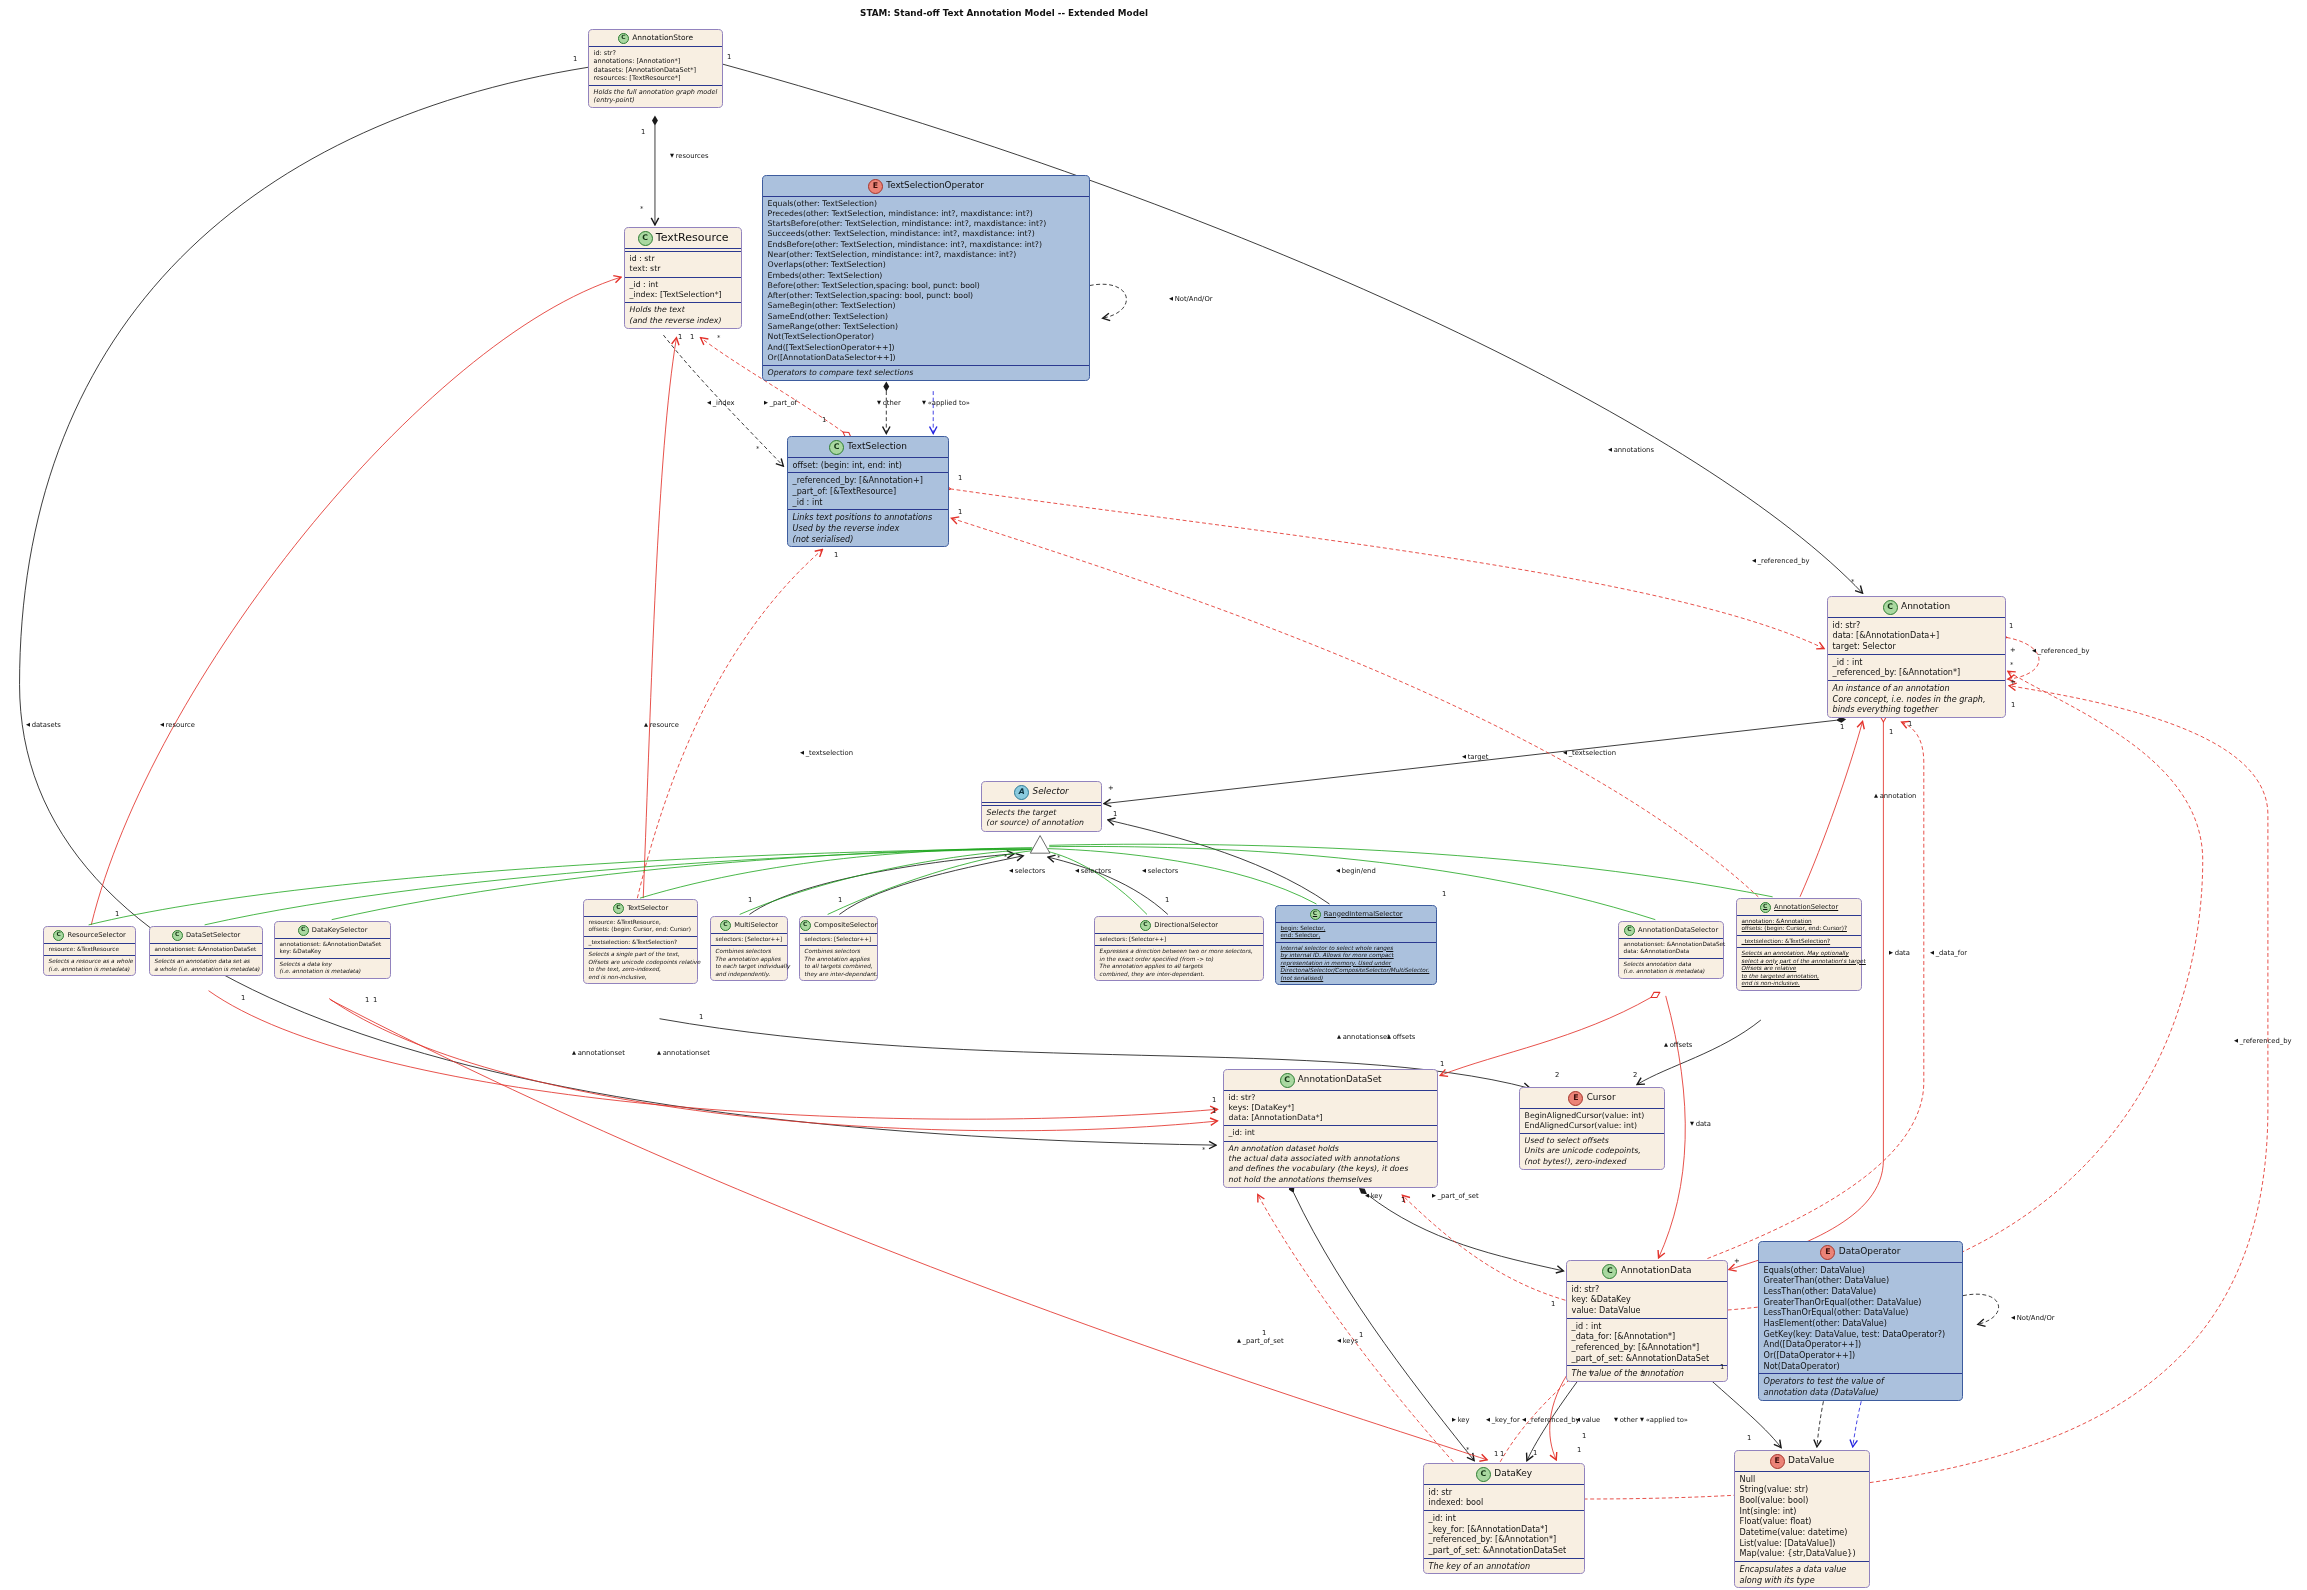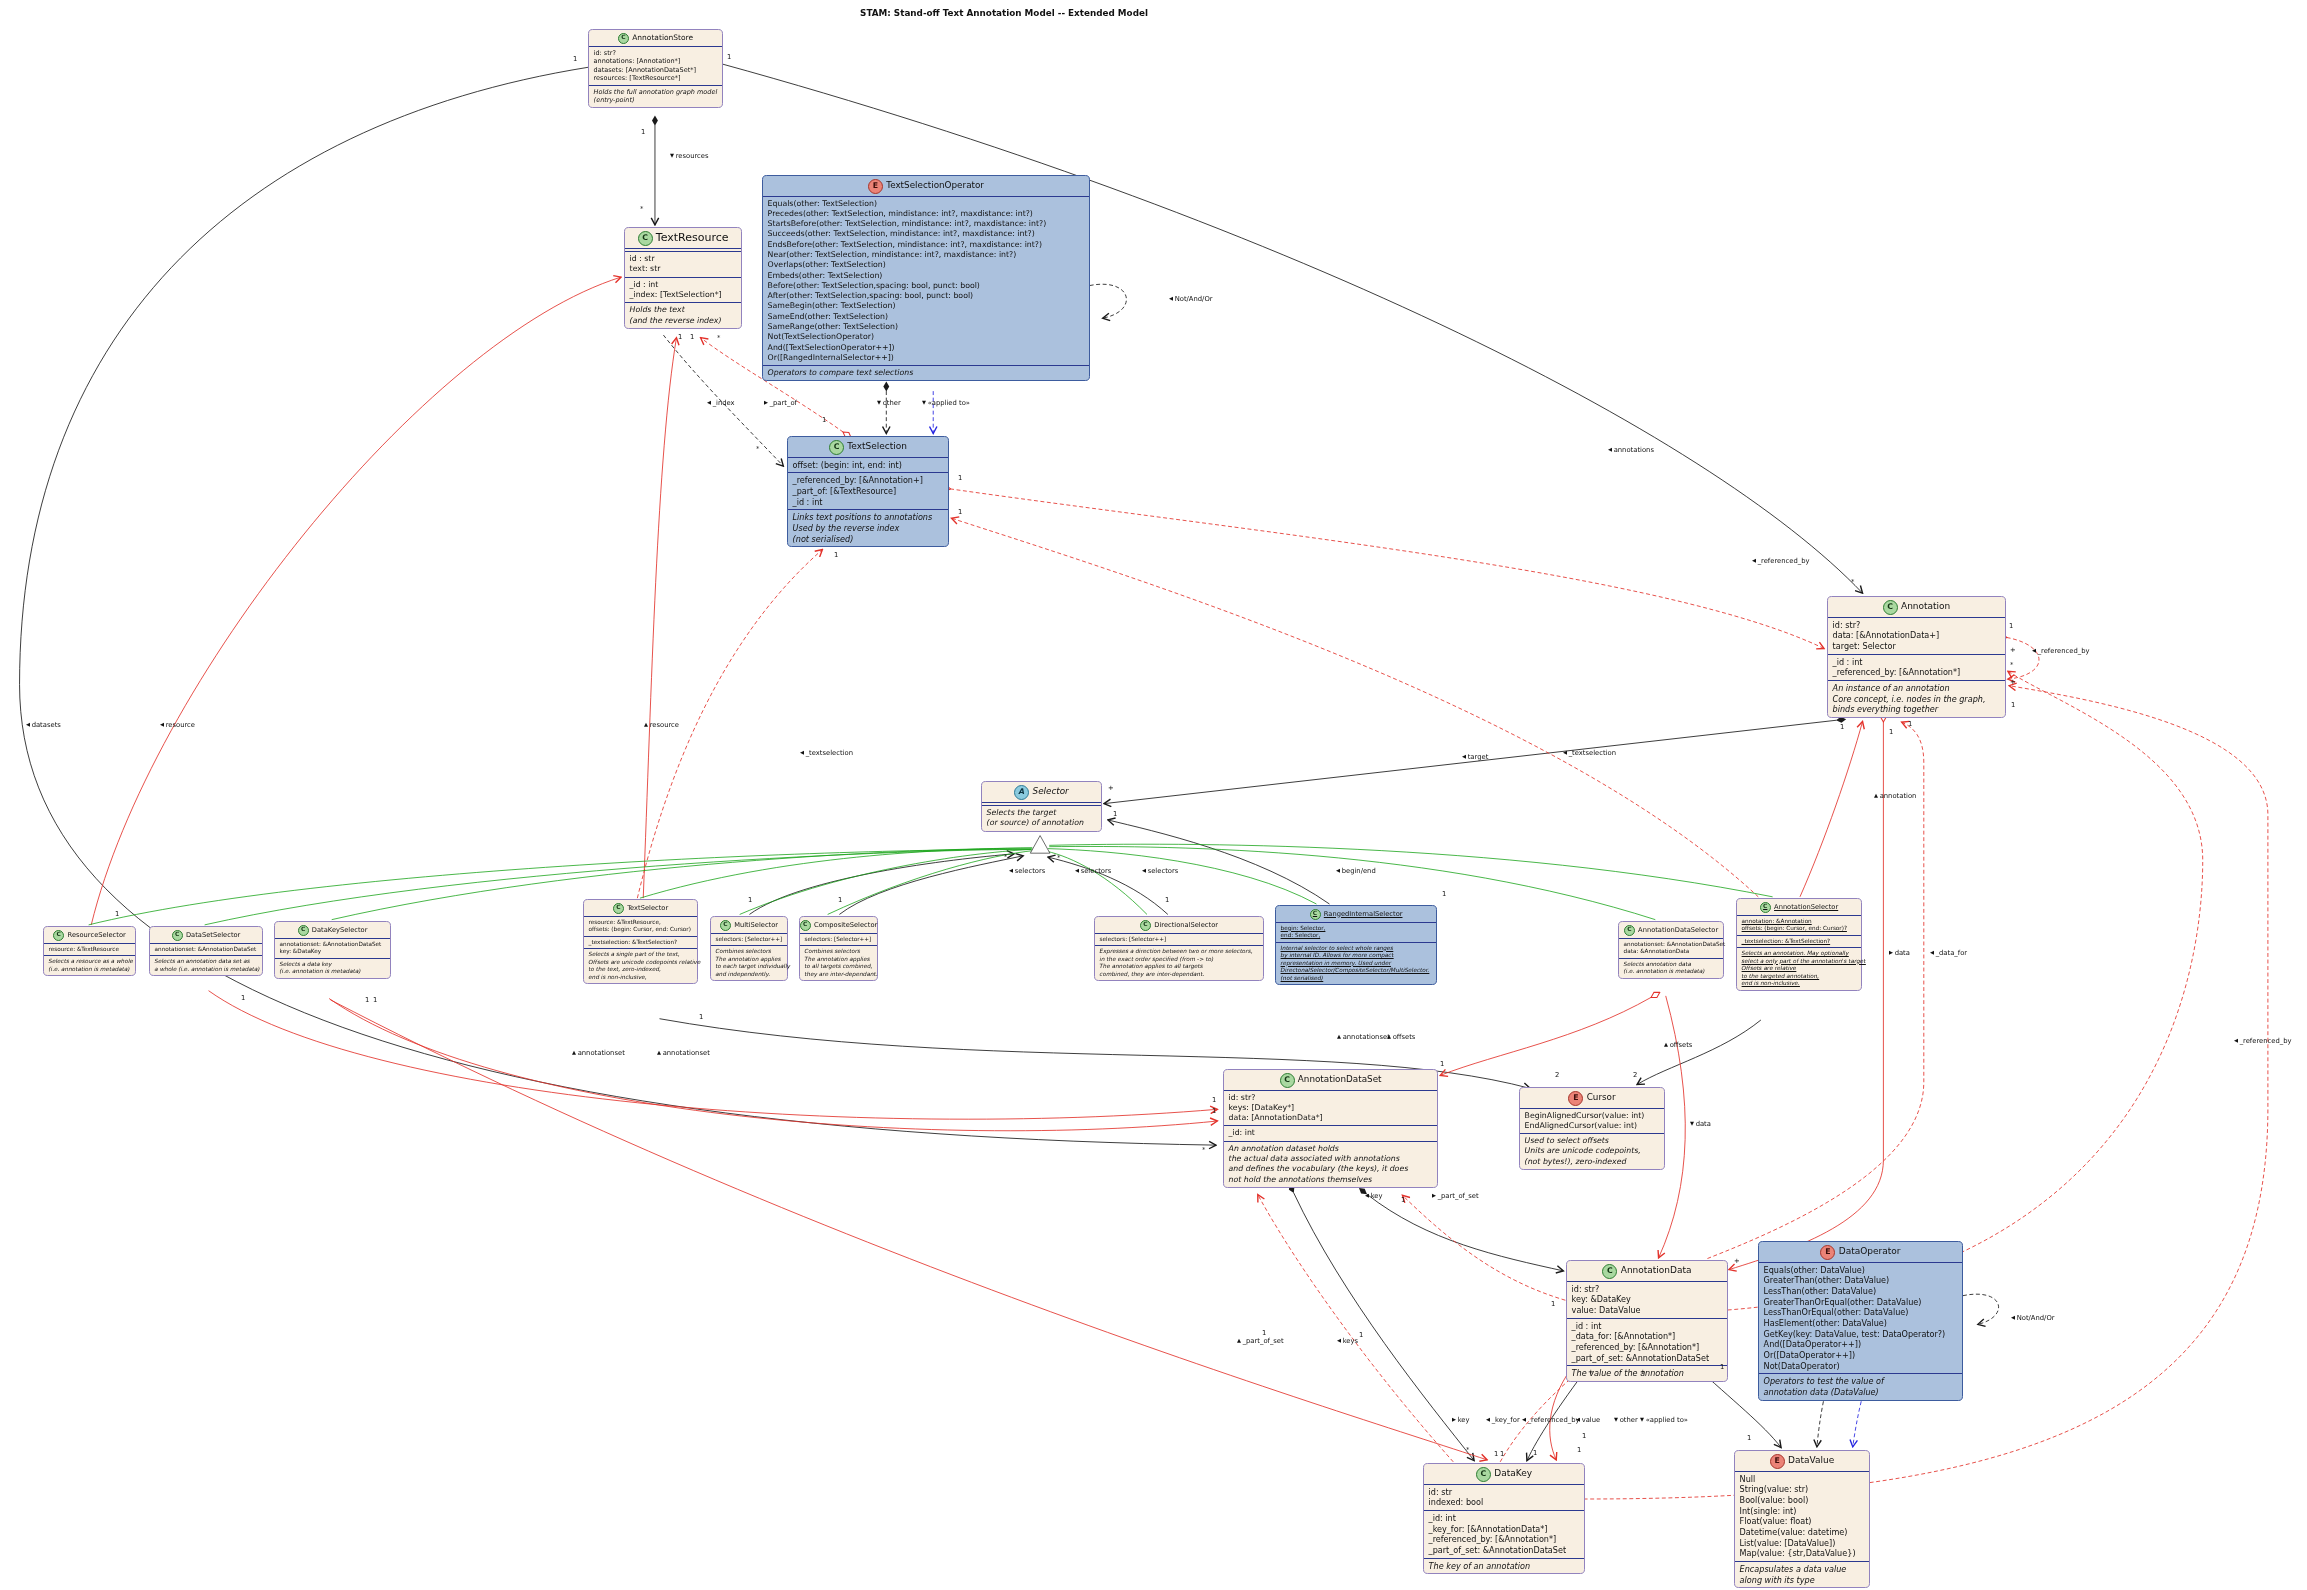--- a/index.html
+++ b/index.html
@@ -174,21 +174,21 @@
         <div>Near(other: TextSelection, mindistance: int?, maxdistance: int?)</div>
         <div>Overlaps(other: TextSelection)</div>
         <div>Embeds(other: TextSelection)</div>
         <div>Before(other: TextSelection,spacing: bool, punct: bool)</div>
         <div>After(other: TextSelection,spacing: bool, punct: bool)</div>
         <div>SameBegin(other: TextSelection)</div>
         <div>SameEnd(other: TextSelection)</div>
         <div>SameRange(other: TextSelection)</div>
         <div>Not(TextSelectionOperator)</div>
         <div>And([TextSelectionOperator++])</div>
-        <div>Or([RangedInternalSelector++])</div>
+        <div>Or([AnnotationDataSelector++])</div>
       </div>
       <div class="uml-sec uml-note">
         <div>Operators to compare text selections</div>
       </div>
     </div>
     <div class="uml-class blue" style="left: 787px; top: 436px; width: 160px; font-size: 8.1px;">
       <div class="uml-title">
         <span class="badge kind-C" style="width: 13px; height: 13px; font-size: 7.8px;">C</span>
         <span class="cname" style="font-size: 9px;">TextSelection</span>
       </div>

